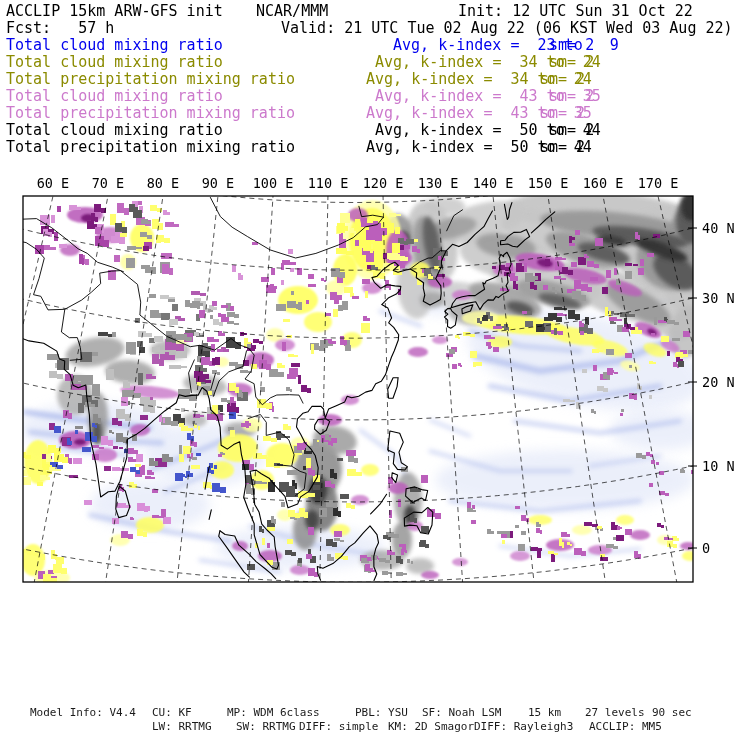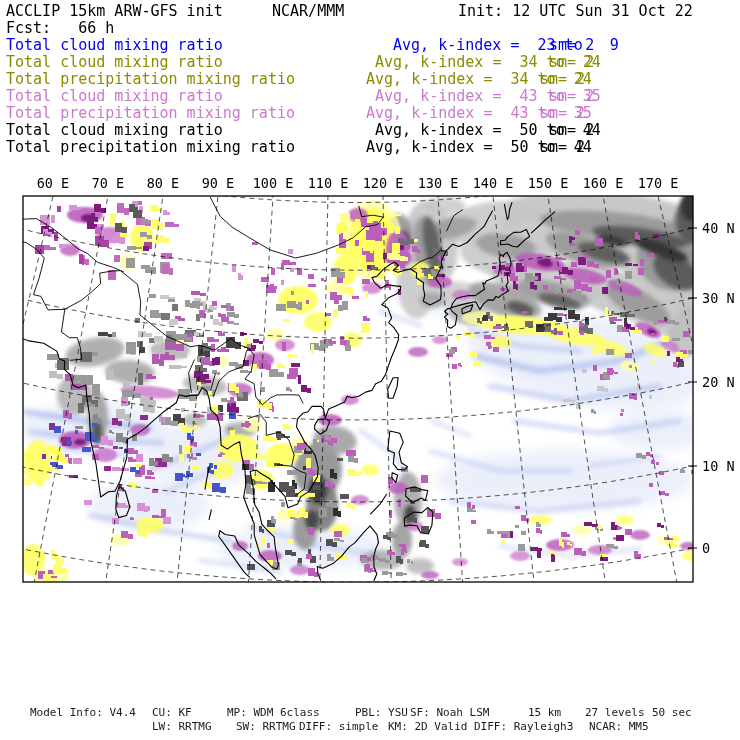--- a/index.html
+++ b/index.html
@@ -16,25 +16,26 @@
   .bord{fill:none;stroke:#000;stroke-width:0.9;stroke-linejoin:round;}
   .tick{stroke:#000;stroke-width:1;}
 </style>
 </head>
 <body>
 
 <div class="page">
 
   <div class="hrow" style="top:3px">
     <span style="left:6px">ACCLIP 15km ARW-GFS init</span>
-    <span style="left:272px">NCAR/MMM</span>
+    <span style="left:256px">NCAR/MMM</span>
     <span style="left:458px">Init: 12 UTC Sun 31 Oct 22</span>
   </div>
   <div class="hrow" style="top:20px">
-    <span style="left:6px">Fcst:   66 h</span>
+    <span style="left:6px">Fcst:   57 h</span>
+    <span style="left:281px">Valid: 21 UTC Tue 02 Aug 22 (06 KST Wed 03 Aug 22)</span>
   </div>
 
   <div class="hrow" style="top: 37px; color: rgb(0, 0, 238);">
     <span style="left:6px">Total cloud mixing ratio</span>
     <span style="left:384px"> Avg, k-index =  23 to   9</span>
     <span style="left:540px"> sm= 2</span>
   </div>
   <div class="hrow" style="top: 54px; color: rgb(139, 139, 0);">
     <span style="left:6px">Total cloud mixing ratio</span>
     <span style="left:366px"> Avg, k-index =  34 to  24</span>
@@ -1457,26 +1458,26 @@
       <text class="axis-label" x="702" y="471">10 N</text>
       <text class="axis-label" x="702" y="553">0</text>
     </g>
   </svg>
 
   <div class="frow" style="top:706px">
     <span style="left:30px">Model Info: V4.4</span>
     <span style="left:152px">CU: KF</span>
     <span style="left:227px">MP: WDM 6class</span>
     <span style="left:355px">PBL: YSU</span>
-    <span style="left:410px">SF: Noah LSM</span>
+    <span style="left:422px">SF: Noah LSM</span>
     <span style="left:528px">15 km</span>
     <span style="left:585px">27 levels</span>
-    <span style="left:652px">50 sec</span>
+    <span style="left:652px">90 sec</span>
   </div>
   <div class="frow" style="top:720px">
     <span style="left:152px">LW: RRTMG</span>
     <span style="left:236px">SW: RRTMG</span>
     <span style="left:299px">DIFF: simple</span>
-    <span style="left:388px">KM: 2D Valid</span>
+    <span style="left:388px">KM: 2D Smagor</span>
     <span style="left:474px">DIFF: Rayleigh3</span>
-    <span style="left:589px">NCAR: MM5</span>
+    <span style="left:589px">ACCLIP: MM5</span>
   </div>
 </div>
 
 </body></html>

